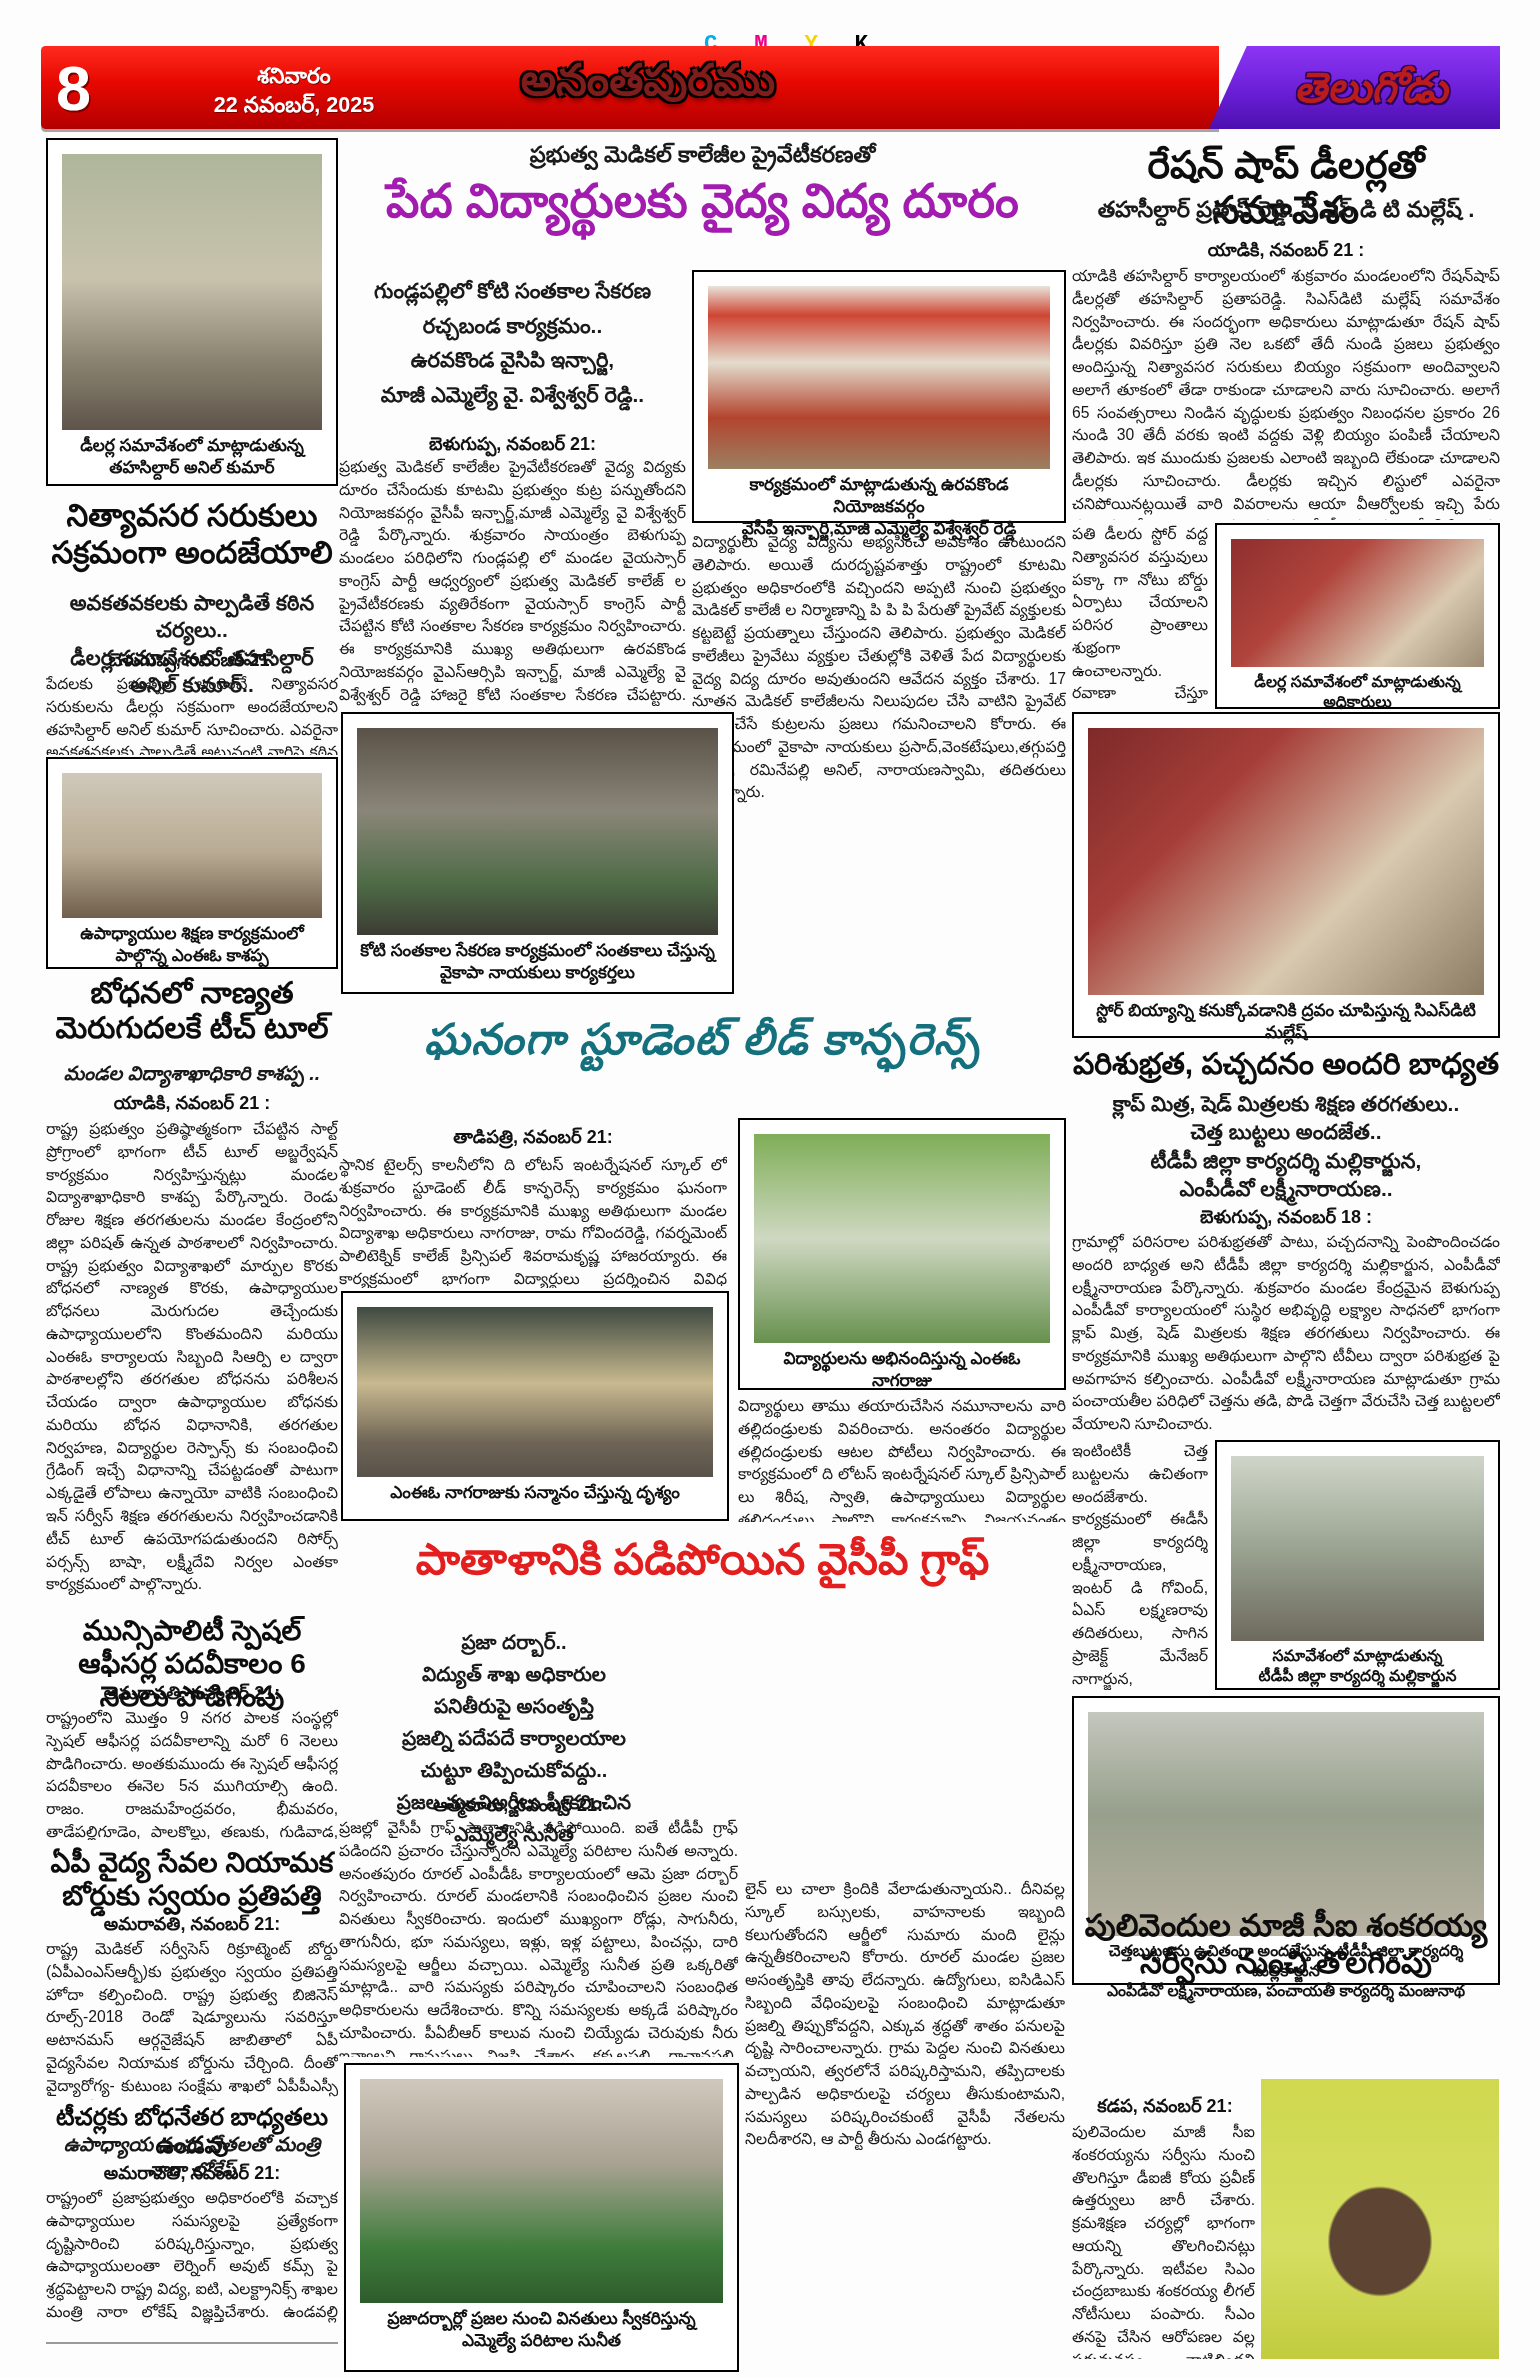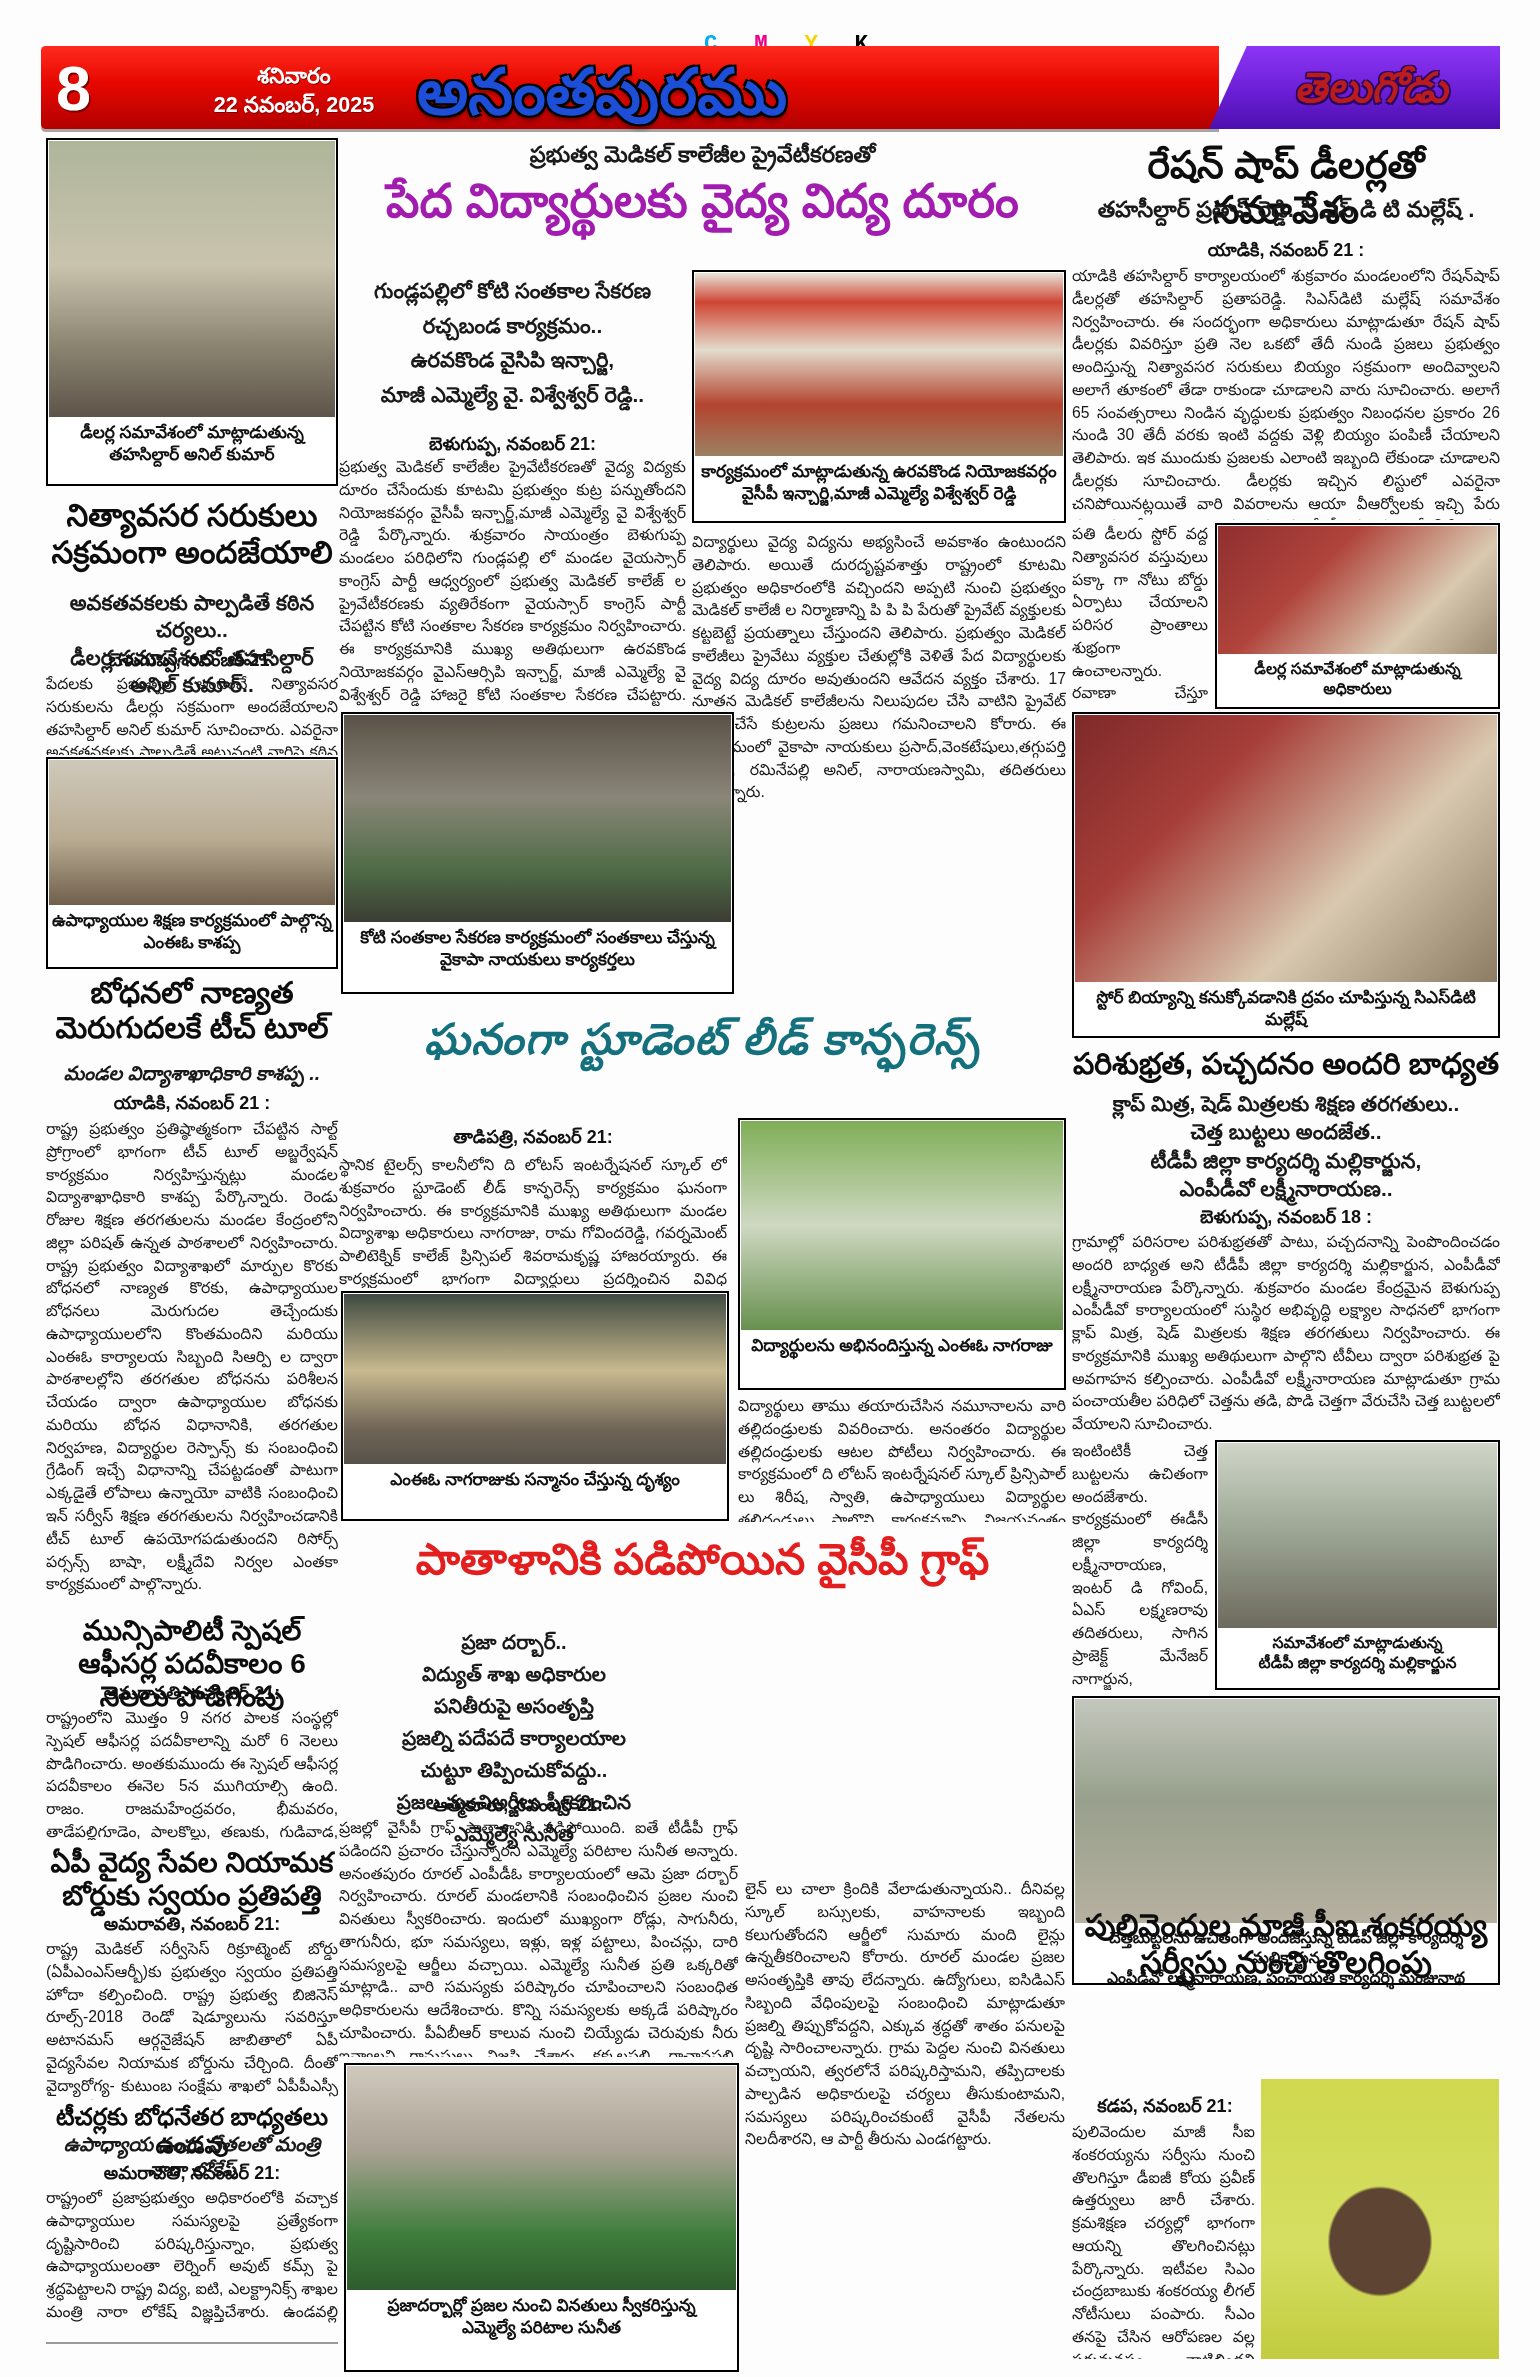--- a/index.html
+++ b/index.html
@@ -11,33 +11,33 @@
         font-family:"Liberation Mono", monospace;font-size:22.4px;font-weight:bold;}
   .reg{width:67px;height:42px;}
   
   .mast-red{left:41px;top:46px;width:1178px;height:83px;border-radius:4.5px 0 0 4.5px;
     background:linear-gradient(180deg,#ff2a1e 0%,#e60800 45%,#b30000 100%);
     box-shadow:0 3px 0 rgba(0,0,0,.35);}
   .pagenum{left:56px;top:52px;width:67px;font-size:63px;font-weight:800;color:#fff;
     text-shadow:1.5px 1.5px 0 #7a0000;}
   .mast-date{left:171px;top:61px;width:246px;text-align:center;color:#fff;font-weight:700;
     font-size:21.6px;line-height:1.35;text-shadow:0.7px 0.7px 0 #7a0000;}
-  .mast-title{left:417px;top:55px;width:462px;color:#1d4ed8;font-weight:800;
-    font-size:64px;text-shadow:-2.2px -2.2px 0 #000,2.2px -2.2px 0 #000,-2.2px 2.2px 0 #000,2.2px 2.2px 0 #000,0 4.5px 4.5px rgba(0,0,0,.4);}
+  .mast-title{left:417px;top:55px;width:462px;text-align:center;color:#7f1d1d;font-weight:800;
+    font-size:44px;text-shadow:-2.2px -2.2px 0 #000,2.2px -2.2px 0 #000,-2.2px 2.2px 0 #000,2.2px 2.2px 0 #000,0 4.5px 4.5px rgba(0,0,0,.4);}
   .mast-purple{left:1209px;top:46px;width:291px;height:83px;
     background:linear-gradient(180deg,#8d35f5 0%,#6a1fd6 55%,#4d0fb0 100%);
     clip-path:polygon(13% 0,100% 0,100% 100%,0 100%);box-shadow:0 3px 0 rgba(0,0,0,.35);}
   .brand{left:1252px;top:64px;width:238px;text-align:center;color:#b91c1c;font-weight:800;font-style:italic;
     font-size:42px;text-shadow:-1.5px -1.5px 0 #2a0060,1.5px -1.5px 0 #2a0060,-1.5px 1.5px 0 #2a0060,1.5px 1.5px 0 #2a0060;}
   
   .hl{font-weight:800;text-align:center;line-height:1.18;color:#0d0d0d;}
   .sub{font-weight:700;text-align:center;line-height:1.3;color:#1a1a1a;}
   .date{font-weight:800;text-align:center;font-size:18px;}
   .body{font-size:15.7px;line-height:1.45;text-align:justify;overflow:hidden;color:#161616;}
-  .pbox{border:2.2px solid #000;background:#fff;box-sizing:border-box;padding:1px;}
+  .pbox{border:2.2px solid #000;background:#fff;box-sizing:border-box;padding:14px;}
   .ph{width:100%;box-sizing:border-box;}
   .cap{font-weight:700;text-align:center;font-size:17px;line-height:1.3;padding-top:4.5px;}
   .rule{background:#9a9a9a;height:1.5px;}
 </style>
 </head>
 <body>
 
 <div id="page">
 
   <div class="abs cmyk">

